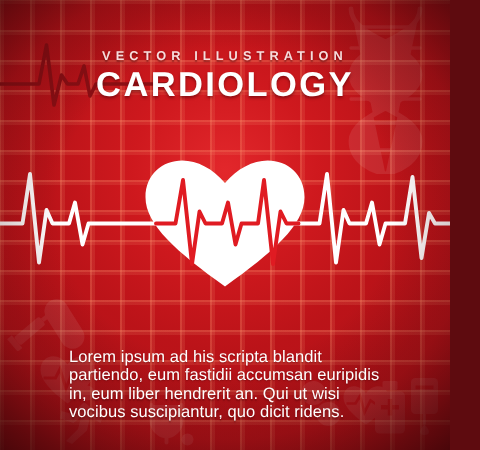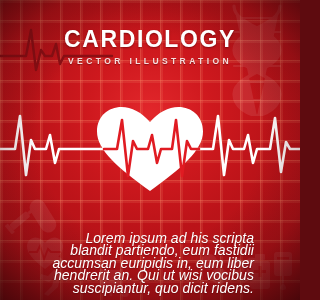--- a/index.html
+++ b/index.html
@@ -97,28 +97,27 @@
     letter-spacing:3.4px;
     line-height:14px;
     margin-top:3px;
     text-shadow:0 1px 1px rgba(80,4,8,0.5);
   }
 
   #body-text {
     position:absolute;
     left:46px; width:208px;
     top:232px;
-    text-align:right;
+    text-align:left;
     color:#ffffff;
-    font-size:14px;
+    font-size:11px;
     line-height:12.4px;
     letter-spacing:0.05px;
     z-index:40;
     text-shadow:0 1px 1px rgba(80,4,8,0.45);
-    font-style:italic;
   }
 </style>
 </head>
 <body>
 
 <div id="poster">
 
   <div class="layer" id="bg-base"></div>
   <div class="layer" id="bg-glow"></div>
   <div class="layer" id="bg-grid"></div>
@@ -208,19 +207,19 @@
              C203 150 182 168 150 191 Z" fill="#ffffff"></path>
   </svg>
 
   <svg class="ekg" id="ekg-red" width="300" height="300" viewBox="0 0 300 300" fill="none">
     <path d="M104 149 L117 149 L122 120 L128 176 L133 141 L137 149 L148 149 L152 135 L157 163 L161 149 L172 149 L176 120 L182 176 L187 141 L191 149 L199 149" stroke="#e01b22" stroke-width="2.6" stroke-linejoin="round" stroke-linecap="round"></path>
   </svg>
 
   <div class="layer" id="bg-vignette"></div>
 
   <div id="title-block">
+    <span id="poster-subtitle">VECTOR ILLUSTRATION</span>
     <span id="poster-title">CARDIOLOGY</span>
-    <span id="poster-subtitle">VECTOR ILLUSTRATION</span>
   </div>
 
   <p id="body-text">Lorem ipsum ad his scripta blandit partiendo, eum fastidii accumsan euripidis in, eum liber hendrerit an. Qui ut wisi vocibus suscipiantur, quo dicit ridens.</p>
 
 </div>
 
 </body></html>

